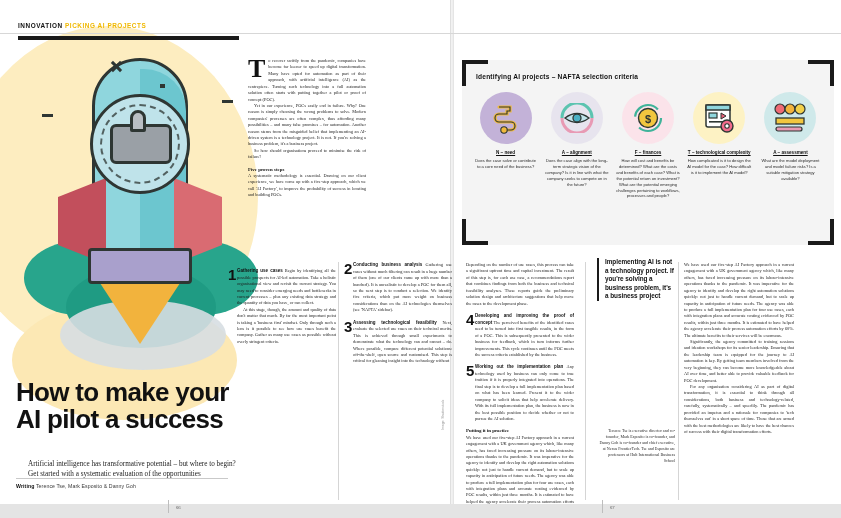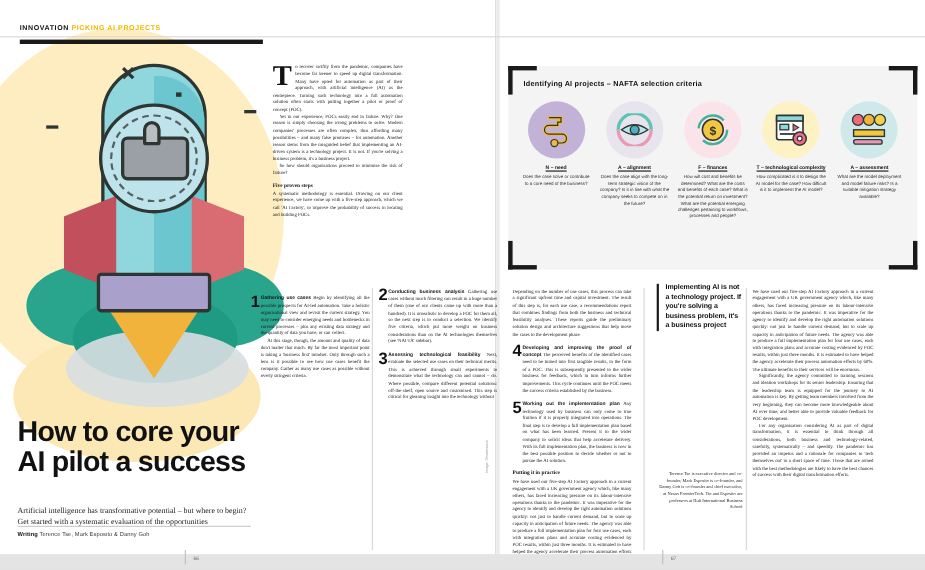--- a/index.html
+++ b/index.html
@@ -65,21 +65,21 @@
   .tick { position:absolute; background:#2e3633; }
   .x-mark { position:absolute; left:68px; top:8px; width:12px; height:12px; }
   .x-mark span { position:absolute; left:0; top:5px; width:13px; height:3px; background:#2e3633; }
   .x-mark span:nth-child(1){ transform:rotate(45deg); }
   .x-mark span:nth-child(2){ transform:rotate(-45deg); }
 
   
   .headline { position:absolute; left:16px; top:362px; width:222px;
               font-size:26px; line-height:1.03; font-weight:700; color:#111;
               letter-spacing:-.7px; }
-  .standfirst { position:absolute; left:16px; top:452px; width:212px;
+  .standfirst { position:absolute; left:28px; top:452px; width:212px;
               font-family:"Liberation Serif", serif; font-size:7.2px; line-height:1.42; color:#1d1d1d; }
   .byline-rule { position:absolute; left:16px; top:478px; width:212px; height:1px;
               background:#c9c9c9; }
   .byline { position:absolute; left:16px; top:483px; width:212px;
               font-size:5.2px; color:#3a3a3a; letter-spacing:.1px; }
   .byline b { color:#111; }
 
   
   .col { position:absolute; font-family:"Liberation Serif", serif;
          font-size:4.35px; line-height:1.48; color:#1c1c1c; text-align:justify;
@@ -182,21 +182,21 @@
       <div class="rk-thumb"></div>
       <div class="x-mark">
           <span></span>
           <span></span>
         </div>
       <div class="tick" style="left:0px;top:62px;width:11px;height:3px;"></div>
       <div class="tick" style="left:180px;top:48px;width:11px;height:3px;"></div>
       <div class="tick" style="left:118px;top:32px;width:5px;height:4px;"></div>
     </div>
 
-    <h1 class="headline">How to core your AI pilot a success</h1>
+    <h1 class="headline">How to make your AI pilot a success</h1>
     <p class="standfirst">Artificial intelligence has transformative potential – but where to begin? Get started with a systematic evaluation of the opportunities</p>
     <div class="byline-rule"></div>
     <div class="byline">
       <b>Writing</b>
       <span>Terence Tse, Mark Esposito &amp; Danny Goh</span>
     </div>
 
     <div class="col c1">
       <p class="first">
         <span class="dropcap">T</span><span>o recover swiftly from the pandemic, companies have become far keener to speed up digital transformation. Many have opted for automation as part of their approach, with artificial intelligence (AI) as the centrepiece. Turning such technology into a full automation solution often starts with putting together a pilot or proof of concept (POC).</span>

